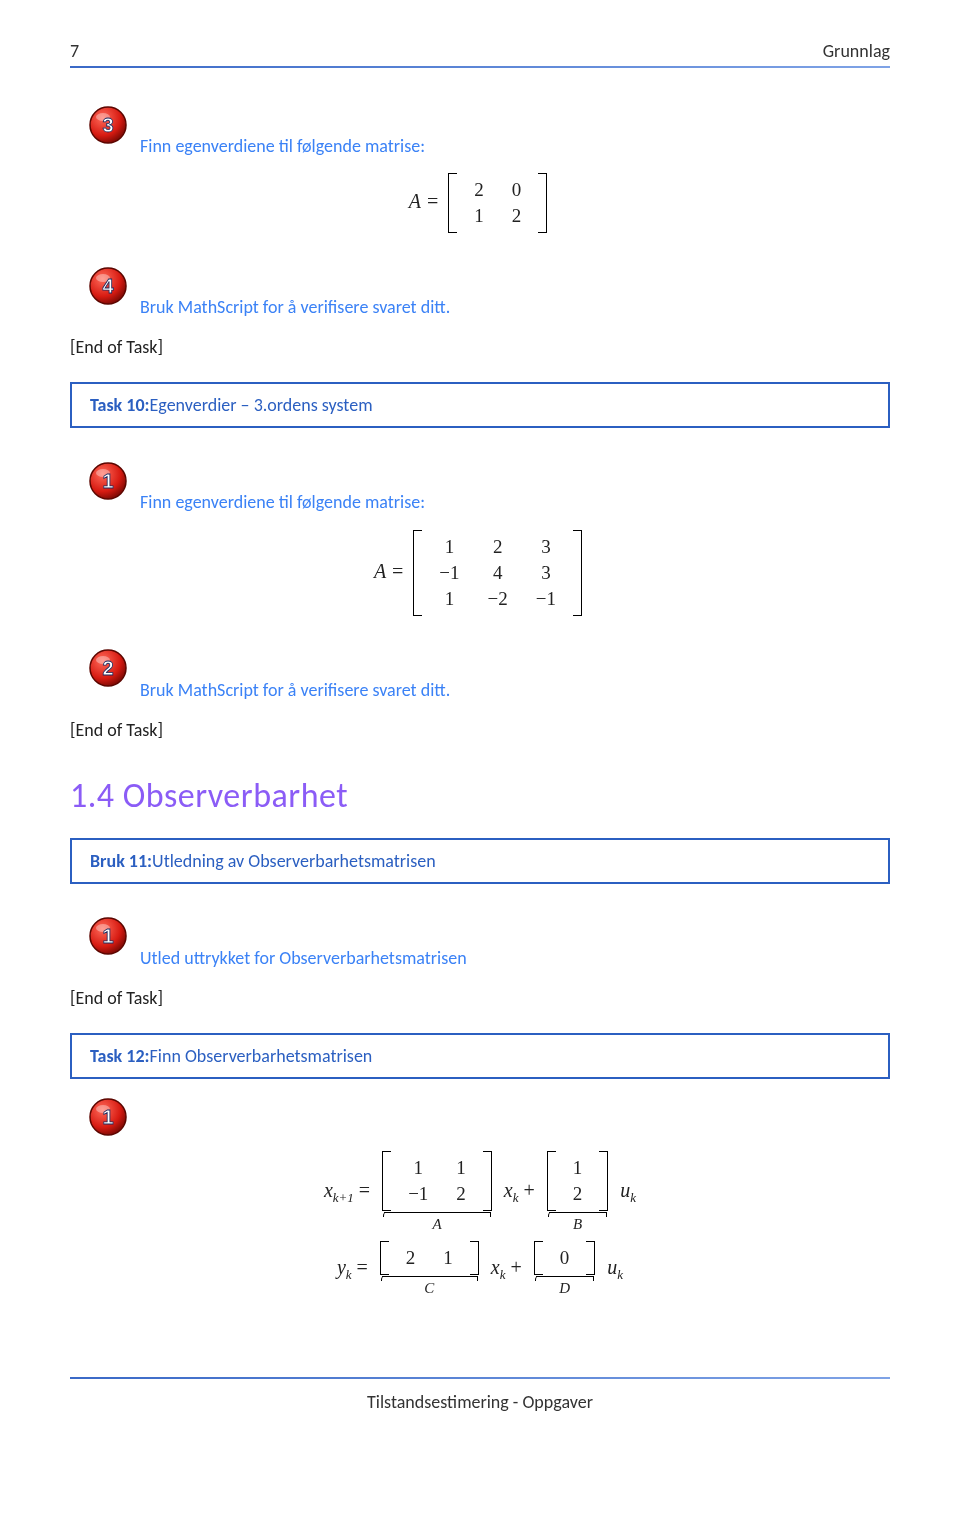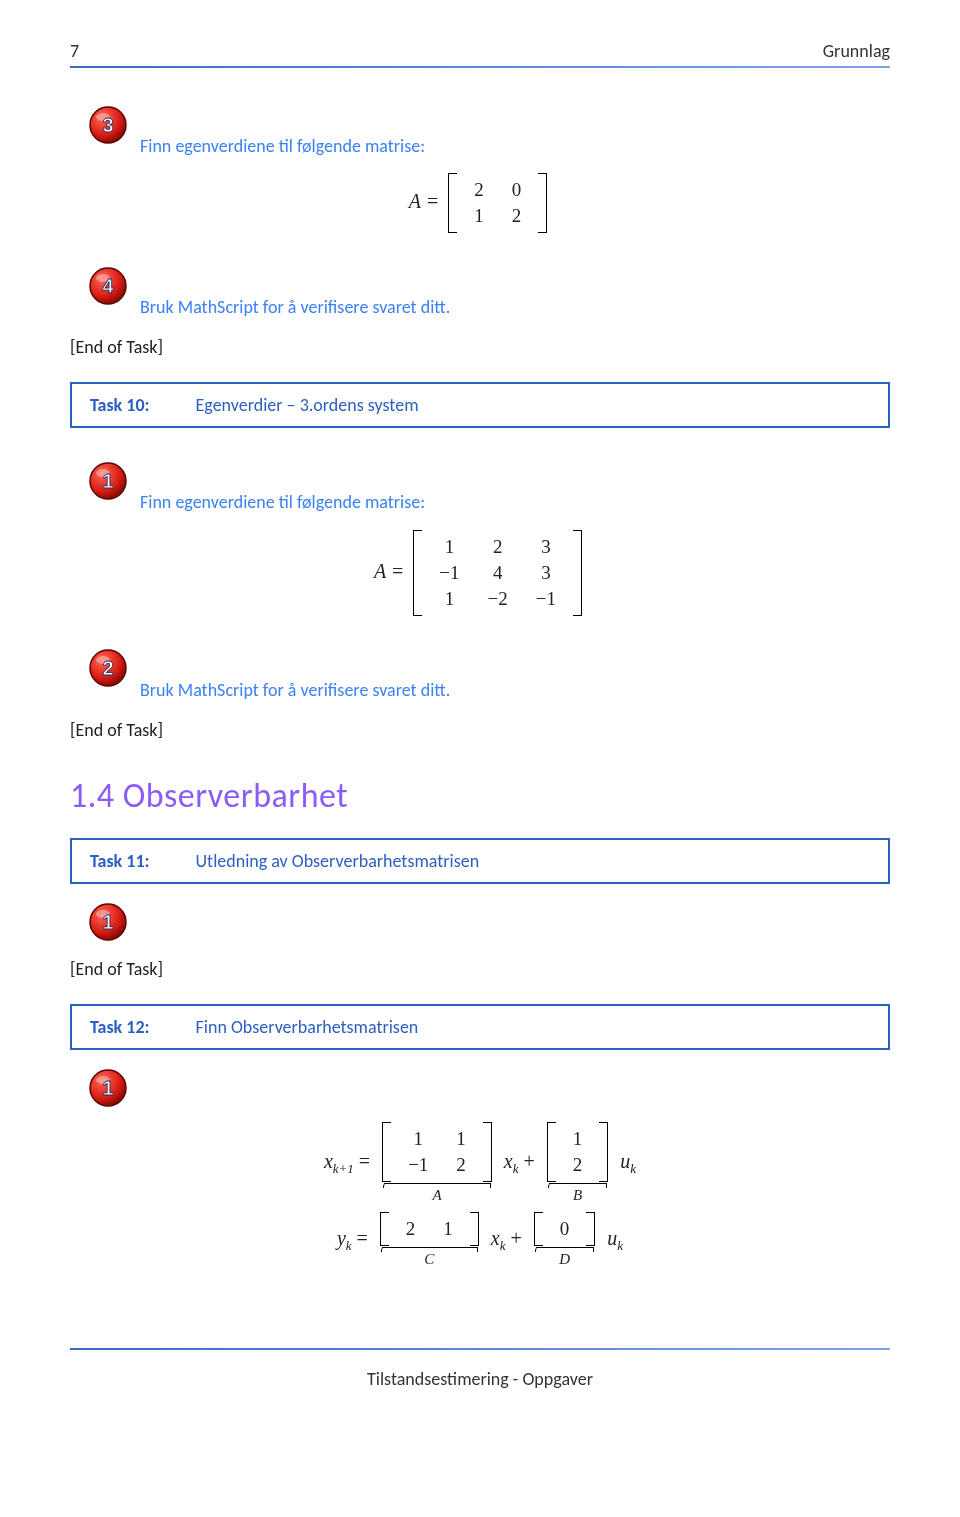--- a/index.html
+++ b/index.html
@@ -29,21 +29,21 @@
   .hr-blue-footer {
     border: none;
     height: 2px;
     background: linear-gradient(to right, #3a69c7, #7fa3e6);
     margin: 80px 0 3px 0;
   }
   .footer-text {
     text-align: center;
     font-size: 18px;
     color: #333;
-    margin-top: 18px;
+    margin-top: 12px;
   }
   .badge {
     display: inline-block;
     width: 40px;
     height: 40px;
     vertical-align: middle;
     margin-right: 12px;
     flex-shrink: 0;
   }
   .badge svg { width: 100%; height: 100%; display: block; }
@@ -52,21 +52,21 @@
     align-items: center;
     margin: 10px 0 12px 18px;
   }
   .item-text { font-size: 18px; color: #3b82f6; line-height: 1.4; margin-top: 44px; }
   .end-tag { font-size: 18px; margin: 16px 0 24px 0; }
   .task-box {
     border: 2px solid #2b5fc1;
     padding: 10px 18px;
     margin: 20px 0 18px 0;
   }
-  .task-row { display: flex; gap: 46px; align-items: flex-end; }
+  .task-row { display: flex; align-items: flex-end; }
   .task-id { font-weight: 700; color: #2b5fc1; font-size: 18px; }
   .task-name { font-weight: 400; color: #2b5fc1; font-size: 18px; }
   .math {
     text-align: center;
     font-family: "Cambria Math", "Times New Roman", serif;
     font-size: 20px;
     margin: 14px 0 18px 0;
     font-style: italic;
   }
   .math .upright { font-style: normal; }
@@ -264,40 +264,41 @@
 </div>
 
 <p class="end-tag">[End of Task]</p>
 
 <h2 class="heading">
   <span>1.4</span><span> </span><span>Observerbarhet</span>
 </h2>
 
 <div class="task-box">
   <div class="task-row">
-    <span class="task-id">Task 11:</span>
+    <span class="task-id">Bruk 11:</span>
     <span class="task-name">Utledning av Observerbarhetsmatrisen</span>
   </div>
 </div>
 
 <div class="item-row">
   <span class="badge">
     <svg viewBox="0 0 40 40">
       <defs>
           <radialGradient id="g1b" cx="35%" cy="30%" r="70%">
             <stop offset="0%" stop-color="#ff6a5a"></stop>
             <stop offset="70%" stop-color="#d71b12"></stop>
             <stop offset="100%" stop-color="#8a0c06"></stop>
           </radialGradient>
         </defs>
       <circle cx="20" cy="20" r="18" fill="url(#g1b)" stroke="#5c0600" stroke-width="1.5"></circle>
       <ellipse cx="15" cy="12" rx="7" ry="4" fill="rgba(255,255,255,0.35)"></ellipse>
       <text x="20" y="27" text-anchor="middle" font-family="Arial Black, Arial" font-size="20" font-weight="900" fill="#fff" stroke="#1a2a60" stroke-width="0.8">1</text>
     </svg>
   </span>
+  <span class="item-text">Utled uttrykket for Observerbarhetsmatrisen</span>
 </div>
 
 <p class="end-tag">[End of Task]</p>
 
 <div class="task-box">
   <div class="task-row">
     <span class="task-id">Task 12:</span>
     <span class="task-name">Finn Observerbarhetsmatrisen</span>
   </div>
 </div>

